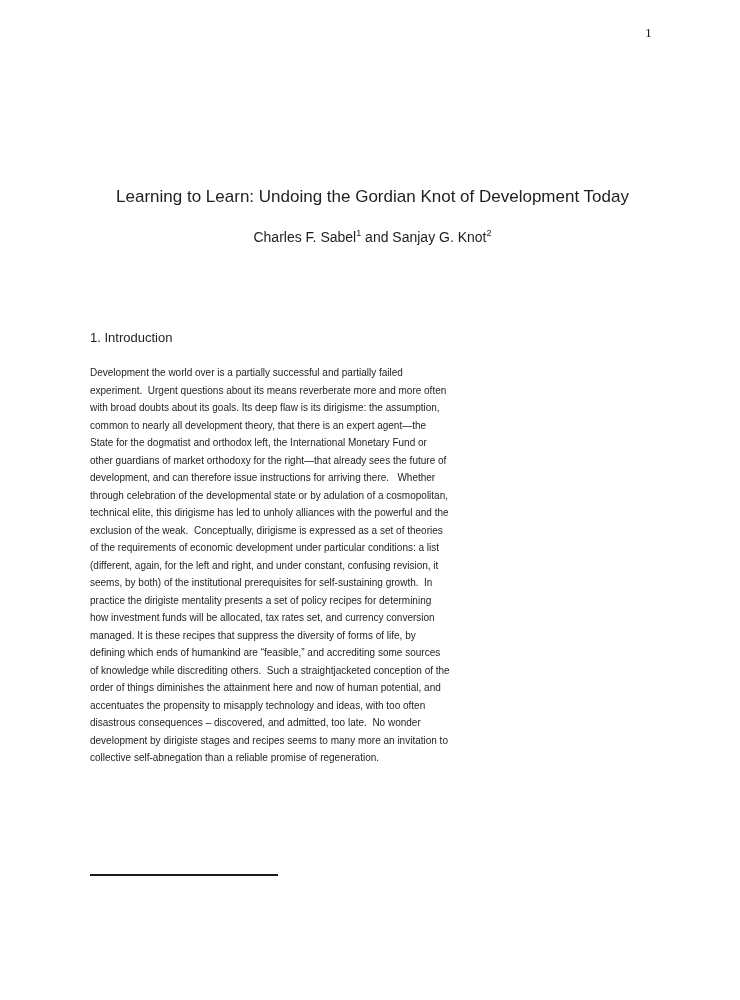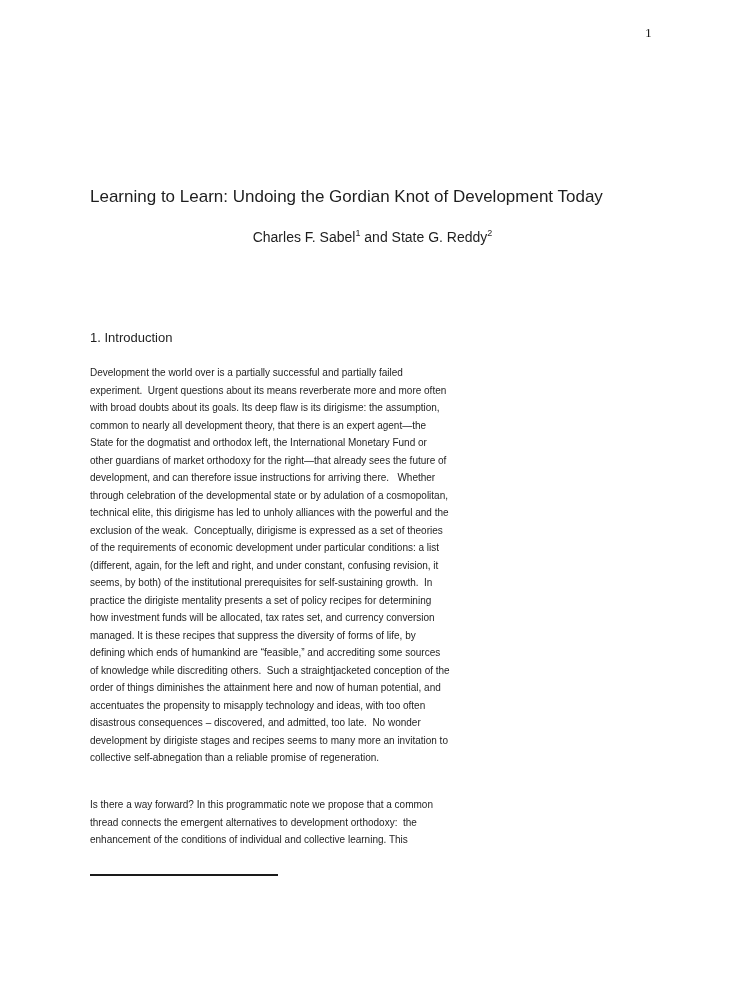--- a/index.html
+++ b/index.html
@@ -18,20 +18,21 @@
   .page-number {
     position: absolute;
     top: 25px; left: 645px;
     font-family: "Liberation Serif", serif;
     font-size: 13.5px;
   }
   .title {
     position: absolute;
     top: 187px; left: 90px; width: 565px;
     margin: 0;
+    text-align: center;
     font-size: 17px;
     font-weight: 400;
   }
   .authors {
     position: absolute;
     top: 229px; left: 90px; width: 565px;
     text-align: center;
     font-size: 14px;
   }
   .authors sup {
@@ -78,21 +79,21 @@
 </style>
 </head>
 <body>
 
 <div class="page">
 
   <div class="page-number">1</div>
 
   <h1 class="title">Learning to Learn: Undoing the Gordian Knot of Development Today</h1>
 
-  <div class="authors"><span>Charles F. Sabel</span><sup>1</sup><span> and </span><span>State G. Reddy</span><sup>2</sup></div>
+  <div class="authors"><span>Charles F. Sabel</span><sup>1</sup><span> and </span><span>Sanjay G. Knot</span><sup>2</sup></div>
 
   <h2 class="section-heading">1. Introduction</h2>
 
   <p class="para para-1">Development the world over is a partially successful and partially failed
 experiment.  Urgent questions about its means reverberate more and more often
 with broad doubts about its goals. Its deep flaw is its dirigisme: the assumption,
 common to nearly all development theory, that there is an expert agent—the
 State for the dogmatist and orthodox left, the International Monetary Fund or
 other guardians of market orthodoxy for the right—that already sees the future of
 development, and can therefore issue instructions for arriving there.   Whether
@@ -106,20 +107,17 @@
 how investment funds will be allocated, tax rates set, and currency conversion
 managed. It is these recipes that suppress the diversity of forms of life, by
 defining which ends of humankind are “feasible,” and accrediting some sources
 of knowledge while discrediting others.  Such a straightjacketed conception of the
 order of things diminishes the attainment here and now of human potential, and
 accentuates the propensity to misapply technology and ideas, with too often
 disastrous consequences – discovered, and admitted, too late.  No wonder
 development by dirigiste stages and recipes seems to many more an invitation to
 collective self-abnegation than a reliable promise of regeneration.</p>
 
-  <p class="para para-2">Is there a way forward? In this programmatic note we propose that a common
-thread connects the emergent alternatives to development orthodoxy:  the
-enhancement of the conditions of individual and collective learning. This</p>
 
   <div class="footnote-rule"></div>
 
 
 </div>
 
 </body></html>

